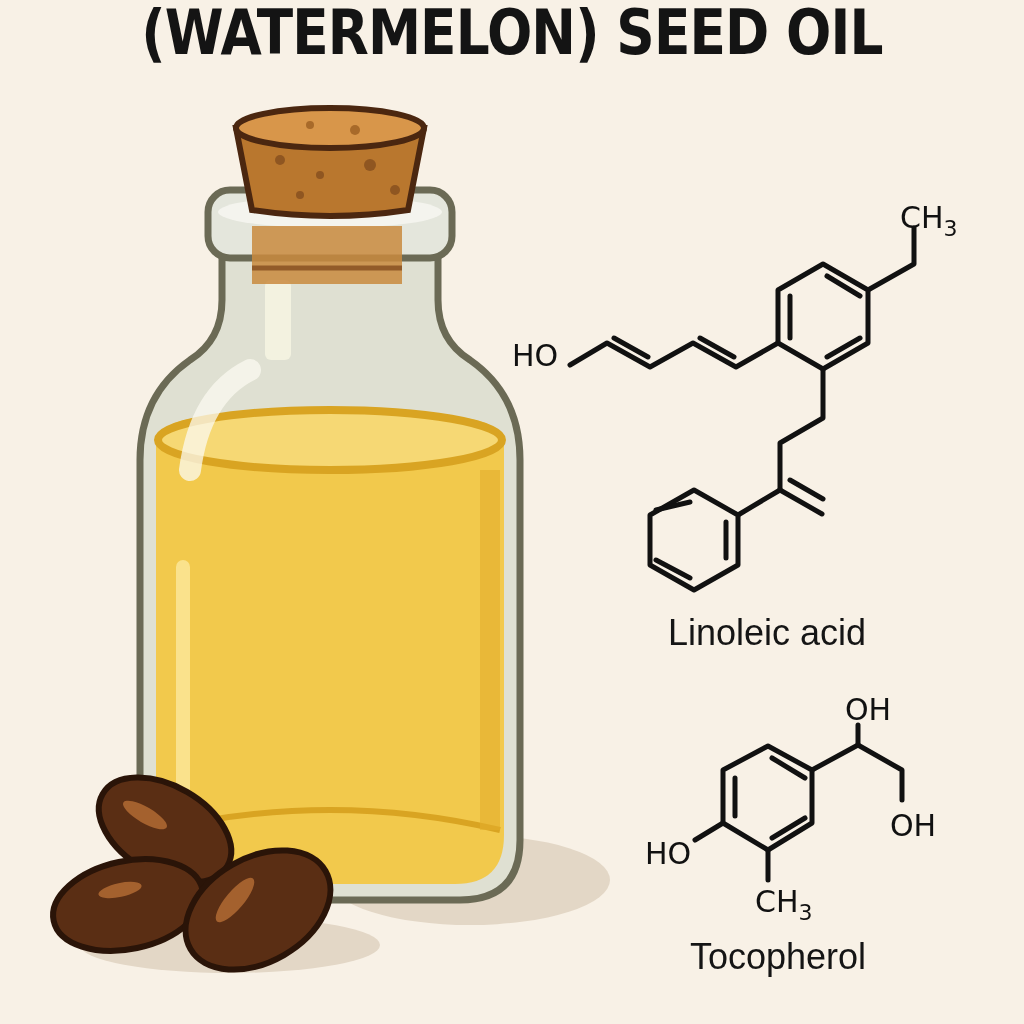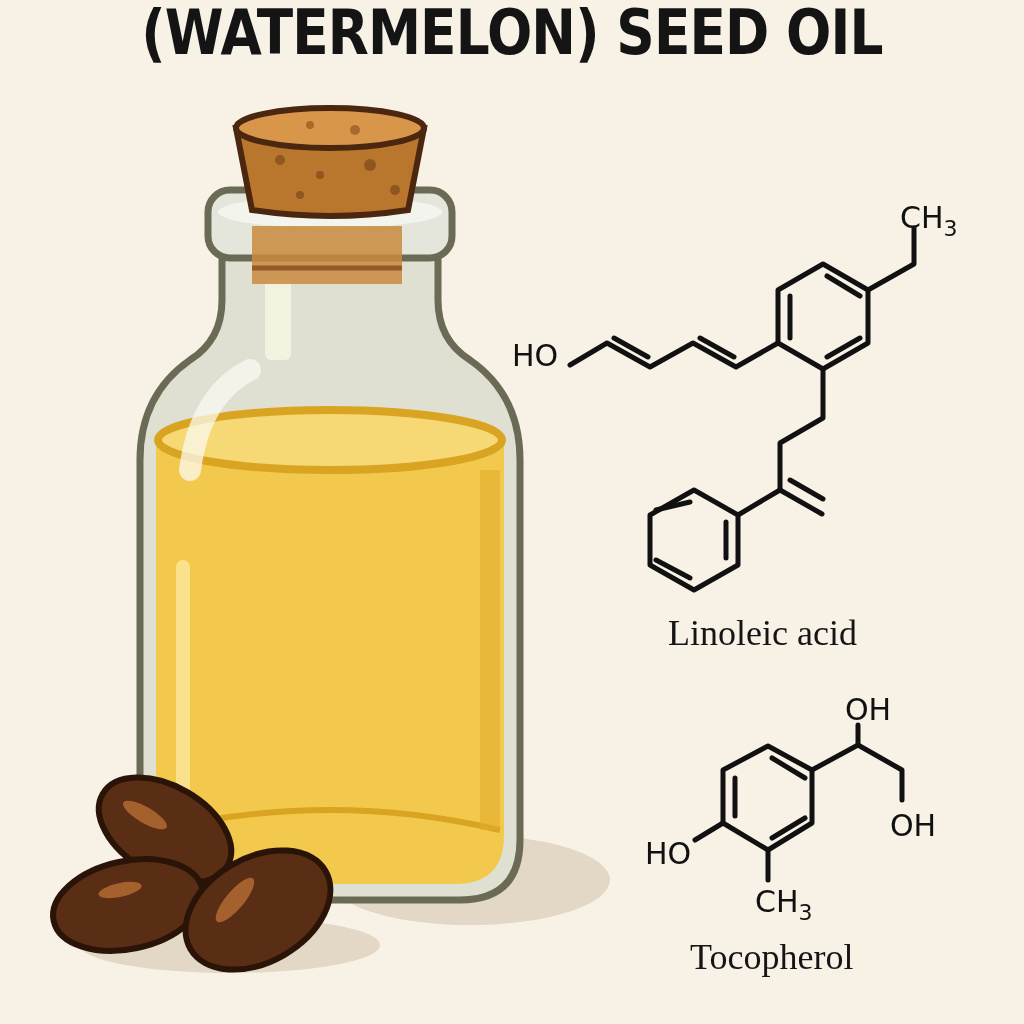--- a/index.html
+++ b/index.html
@@ -16,21 +16,21 @@
       font-weight: bold;
       font-size: 62px;
       letter-spacing: -1px;
       color: #141414;
       transform: scaleX(0.86);
       transform-origin: 512px 0;
     }
     .illustration { position: absolute; left: 0; top: 0; }
     .mol-label {
       position: absolute;
-      font-family: Liberation Serif, serif;
+      font-family: Liberation Sans, sans-serif;
       font-size: 36px;
       color: #151515;
     }
     .atom {
       font-family: "DejaVu Sans", sans-serif;
       font-size: 30px;
       fill: #111;
     }
   </style>
 </head>

